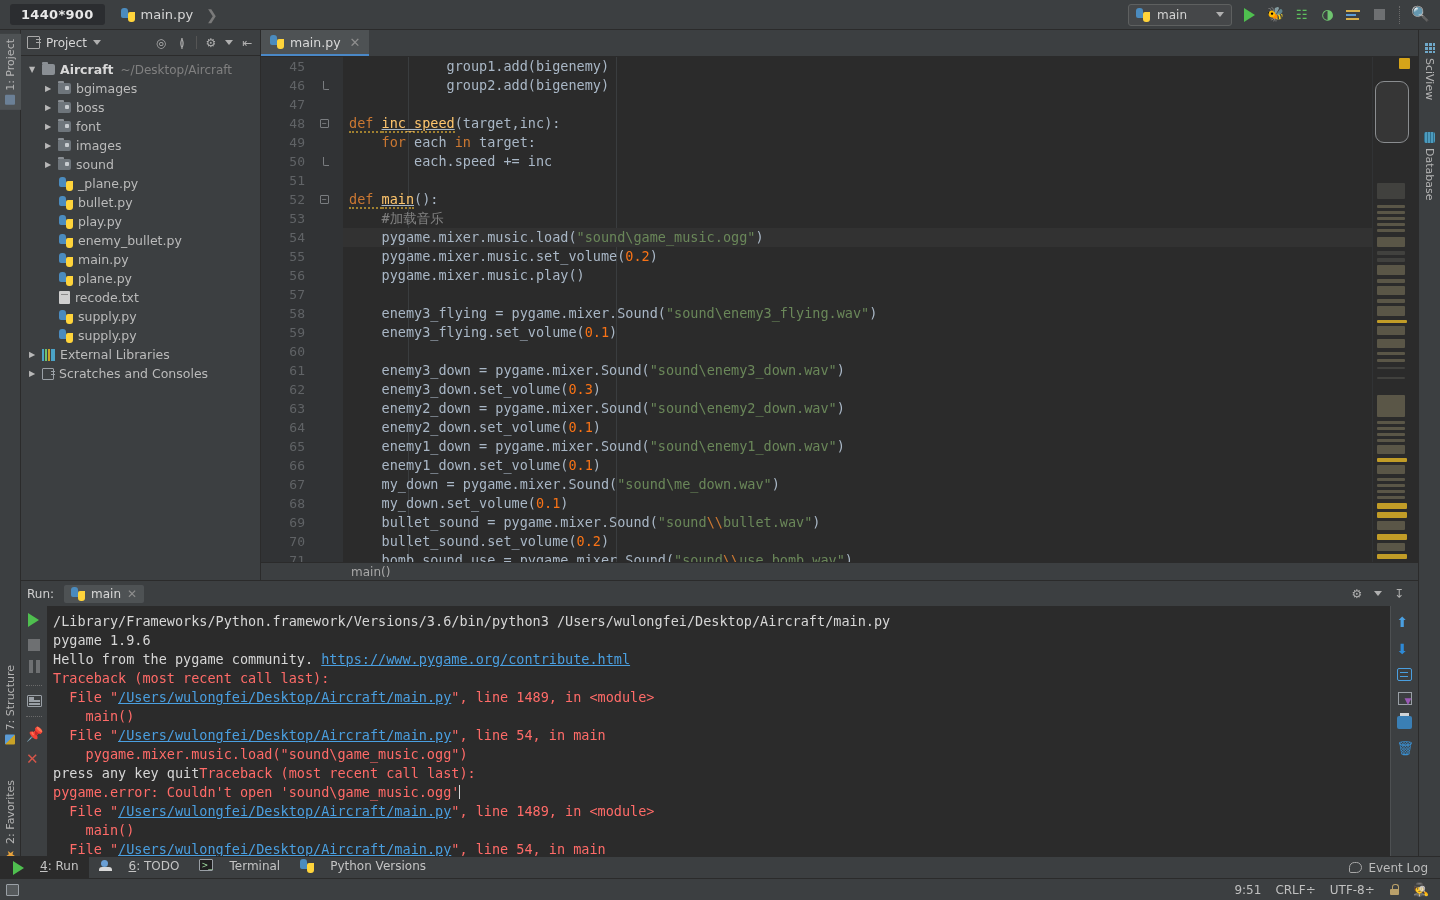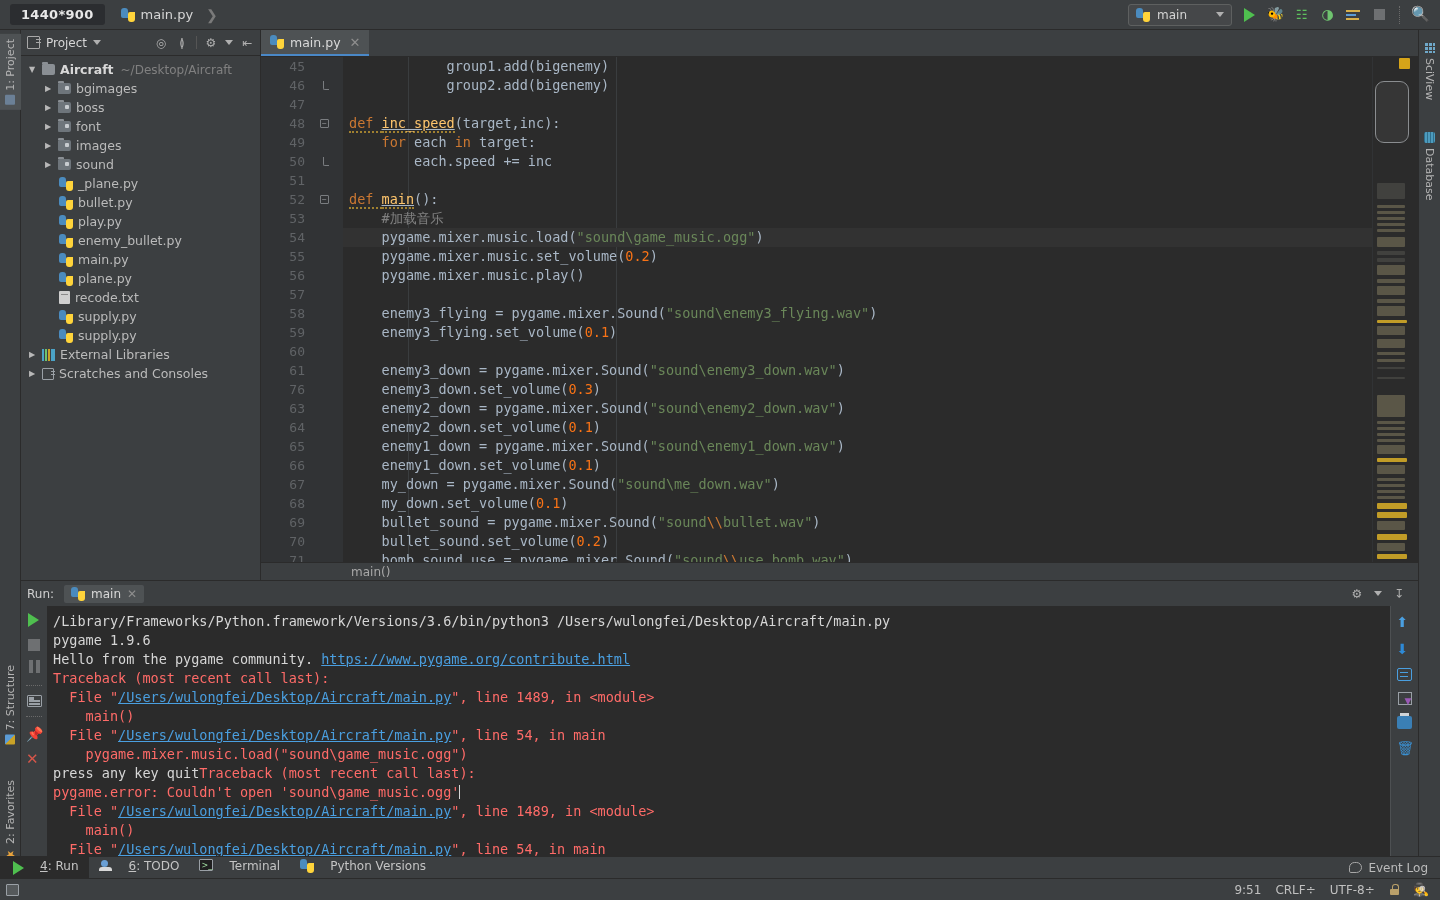--- a/index.html
+++ b/index.html
@@ -465,21 +465,21 @@
           <div class="gline">52<span class="fold">−</span></div>
           <div class="gline">53</div>
           <div class="gline">54</div>
           <div class="gline">55</div>
           <div class="gline">56</div>
           <div class="gline">57</div>
           <div class="gline">58</div>
           <div class="gline">59</div>
           <div class="gline">60</div>
           <div class="gline">61</div>
-          <div class="gline">76</div>
+          <div class="gline">62</div>
           <div class="gline">63</div>
           <div class="gline">64</div>
           <div class="gline">65</div>
           <div class="gline">66</div>
           <div class="gline">67</div>
           <div class="gline">68</div>
           <div class="gline">69</div>
           <div class="gline">70</div>
           <div class="gline">71</div>
         </div>

